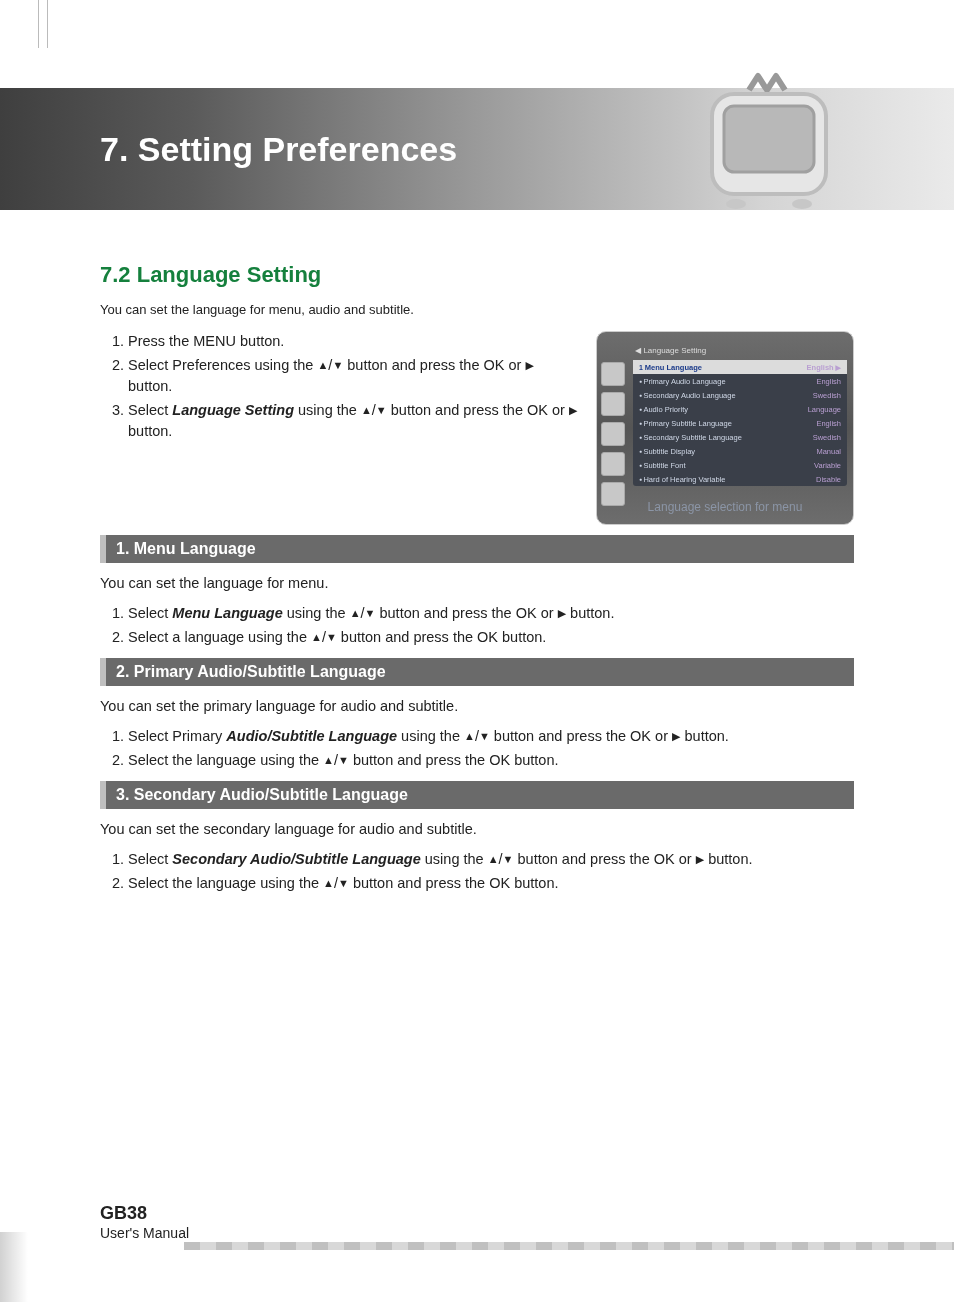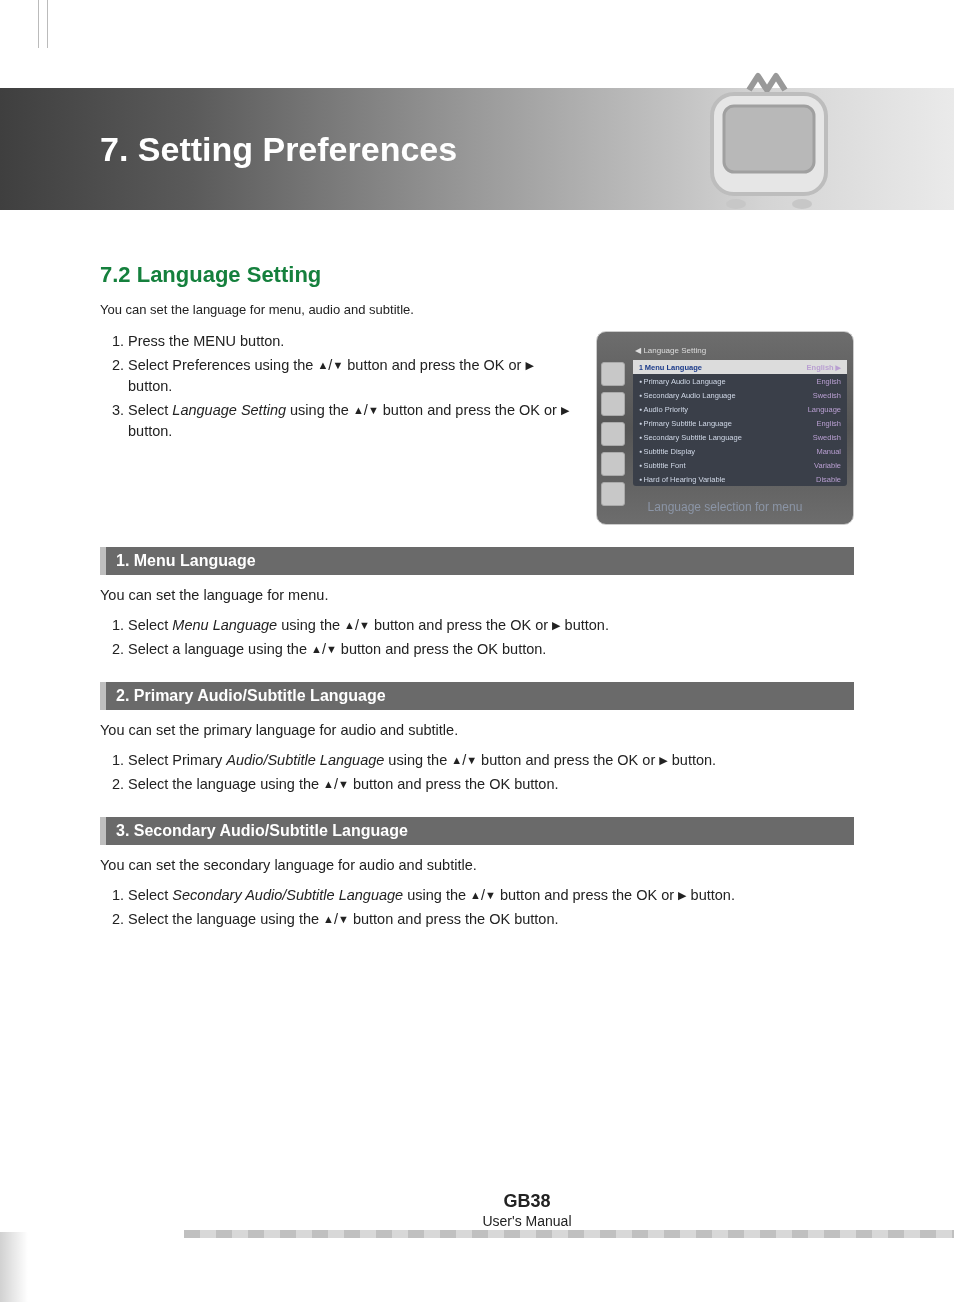--- a/index.html
+++ b/index.html
@@ -59,21 +59,21 @@
   .top-block { display: flex; gap: 14px; }
   .steps-col { flex: 1; }
   ol.steps {
     list-style: decimal;
     padding-left: 28px;
     font-size: 14.5px;
     line-height: 1.45;
   }
   ol.steps li { margin-bottom: 3px; }
   .b { font-weight: 400; }
-  .bi { font-weight: 400; font-style: italic; text-align: right; }
+  .bi { font-weight: 700; font-style: italic; text-align: right; }
   .tri { font-size: 11px; display: inline-block; vertical-align: 1px; }
   
   .osd {
     width: 258px; height: 194px;
     border: 1px solid #ccc;
     border-radius: 10px;
     background: linear-gradient(#6d6d6d,#555,#6d6d6d);
     position: relative;
     flex: 0 0 258px;
     overflow: hidden;
@@ -111,33 +111,32 @@
     text-align: center; color: #8b95a6; font-size: 12px;
   }
   
   .sub-bar {
     background: #6a6a6a;
     color: #fff;
     font-weight: 700;
     font-size: 16px;
     padding: 5px 10px;
     border-left: 6px solid #bfbfbf;
-    margin-top: 22px;
+    margin-top: 10px;
     margin-bottom: 12px;
   }
   .sub-text {
     font-size: 14.5px;
     margin-bottom: 12px;
   }
   
   .footer {
     position: absolute;
     left: 100px; right: 0;
-    bottom: 72px;
-    text-align: center;
+    bottom: 60px;
   }
   .page-num { font-weight: 700; font-size: 18px; }
   .manual-label { font-size: 14px; }
   .footer-stripe {
     position: absolute;
     left: 84px; right: 0; top: 18px;
     height: 8px;
     background: repeating-linear-gradient(90deg, #c0c0c0 0 16px, #d8d8d8 16px 32px);
   }
   .shadow-bl {

